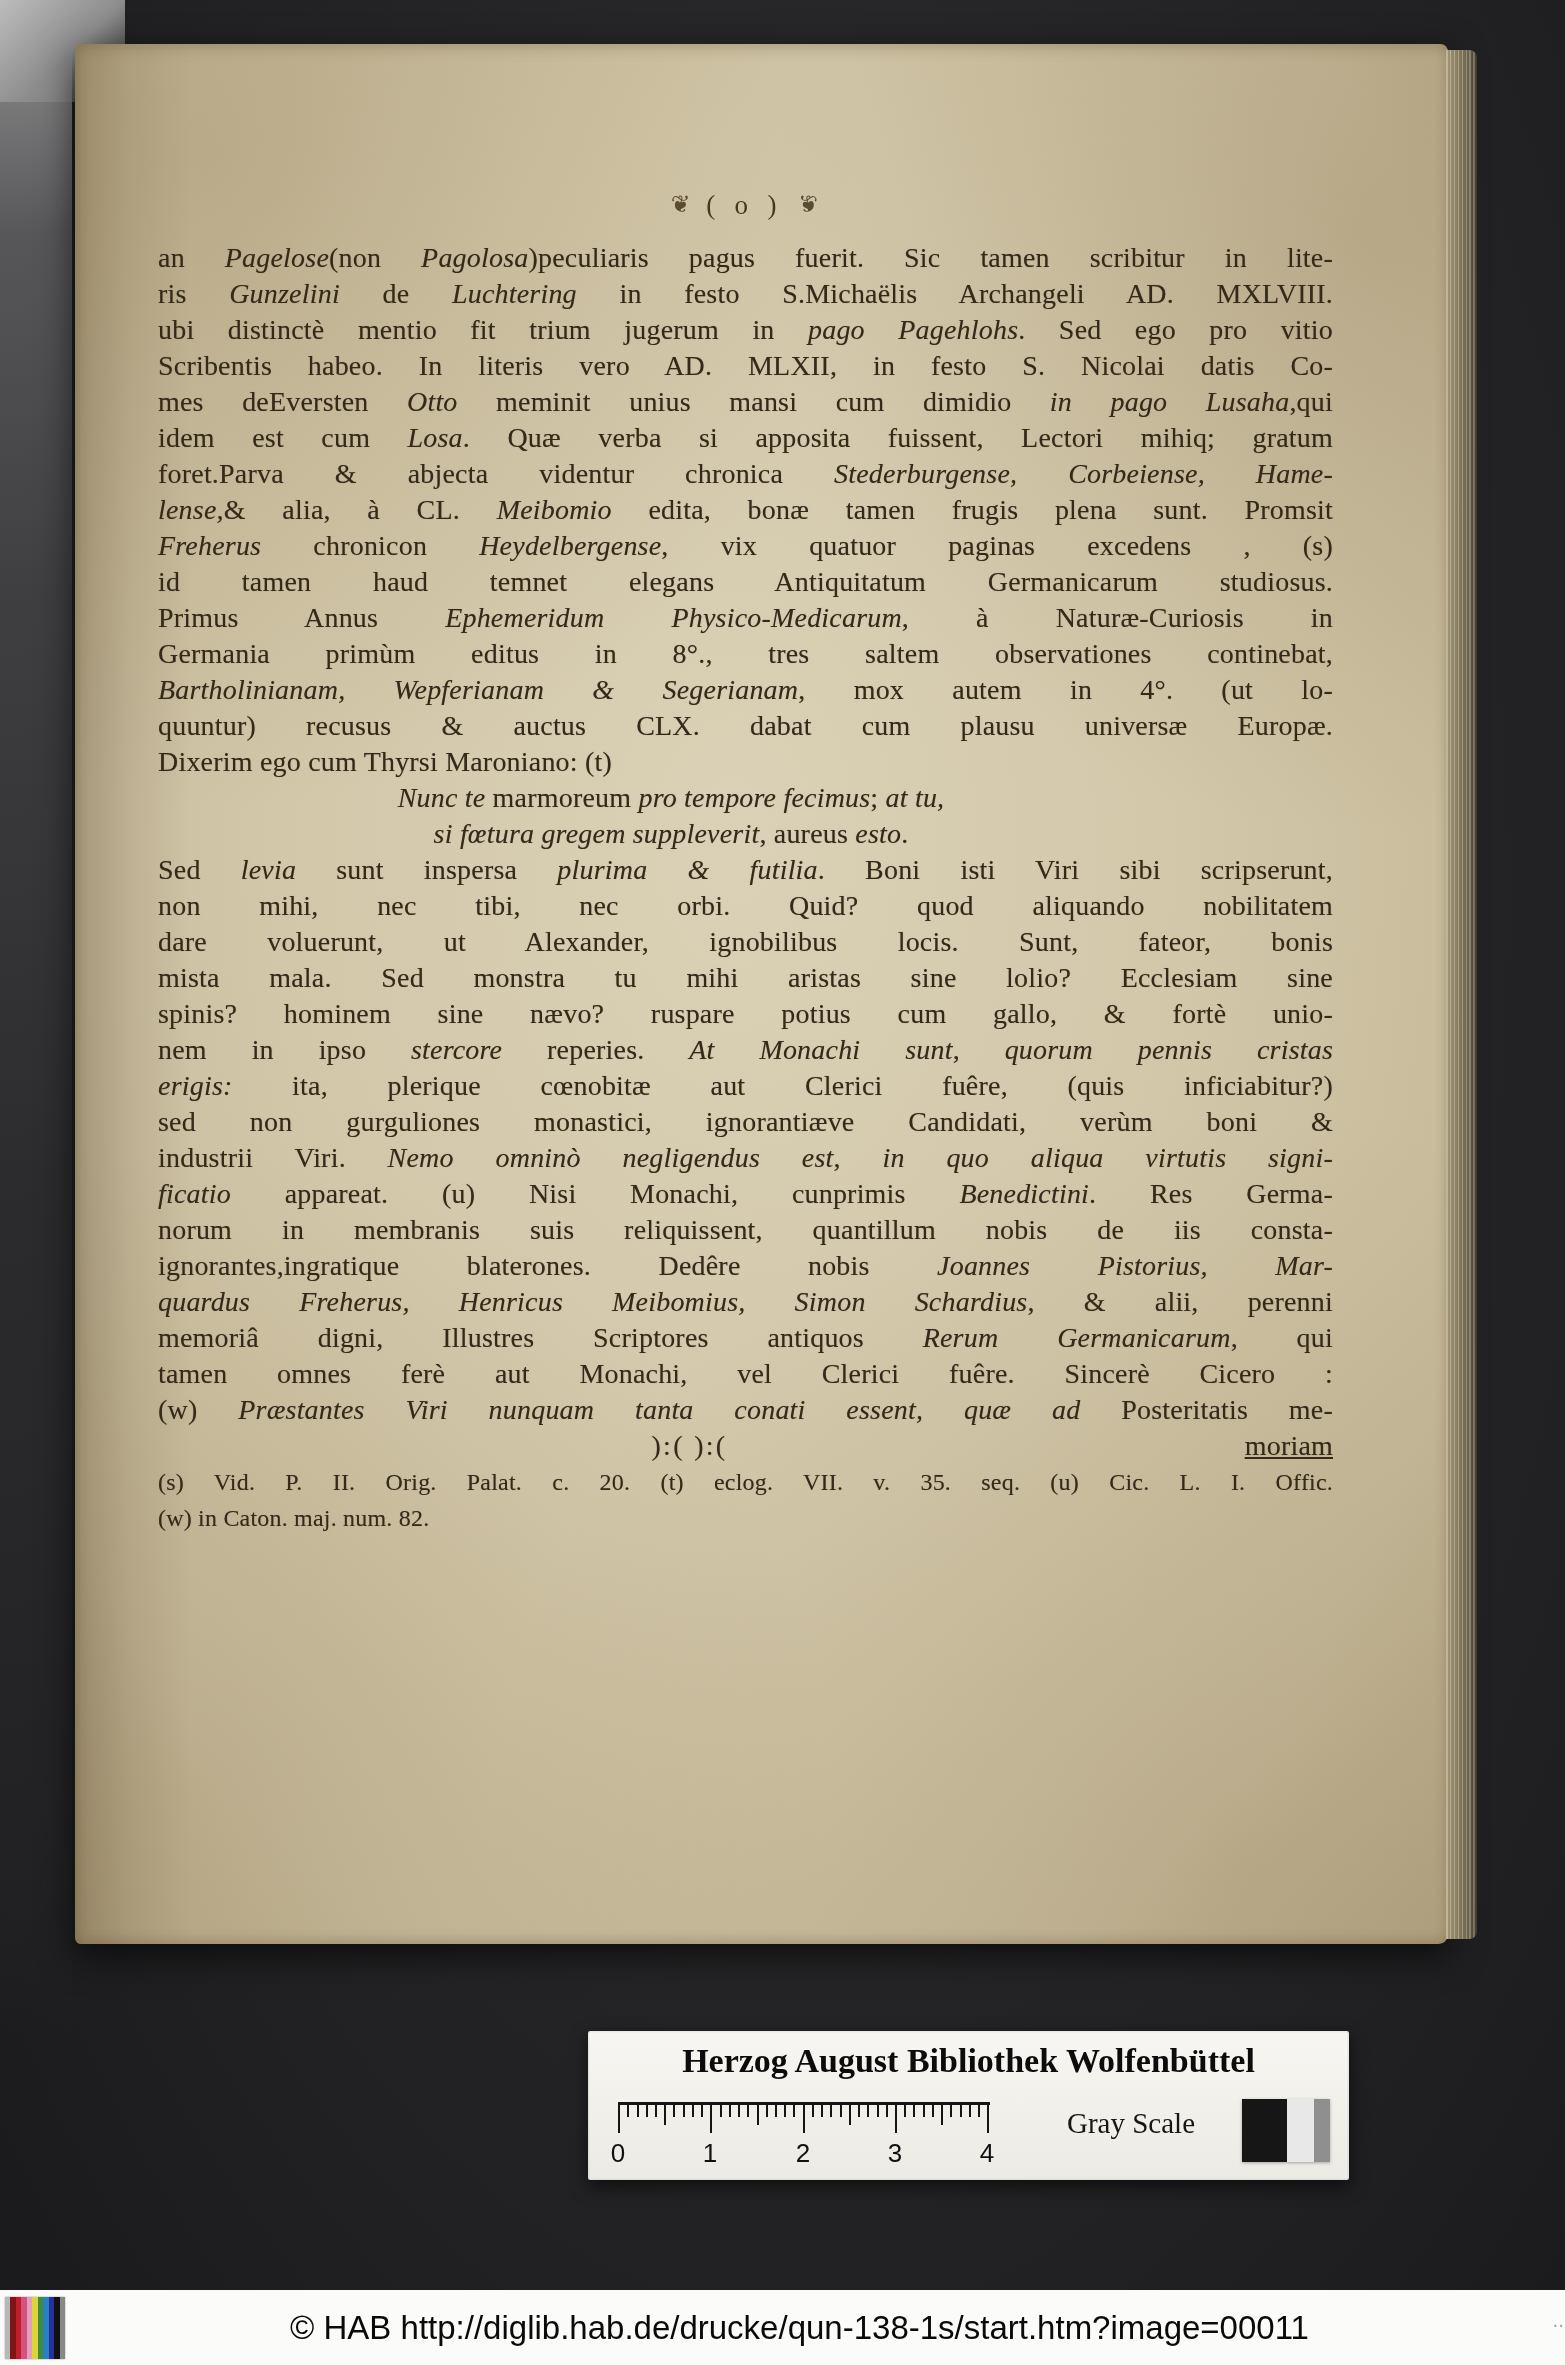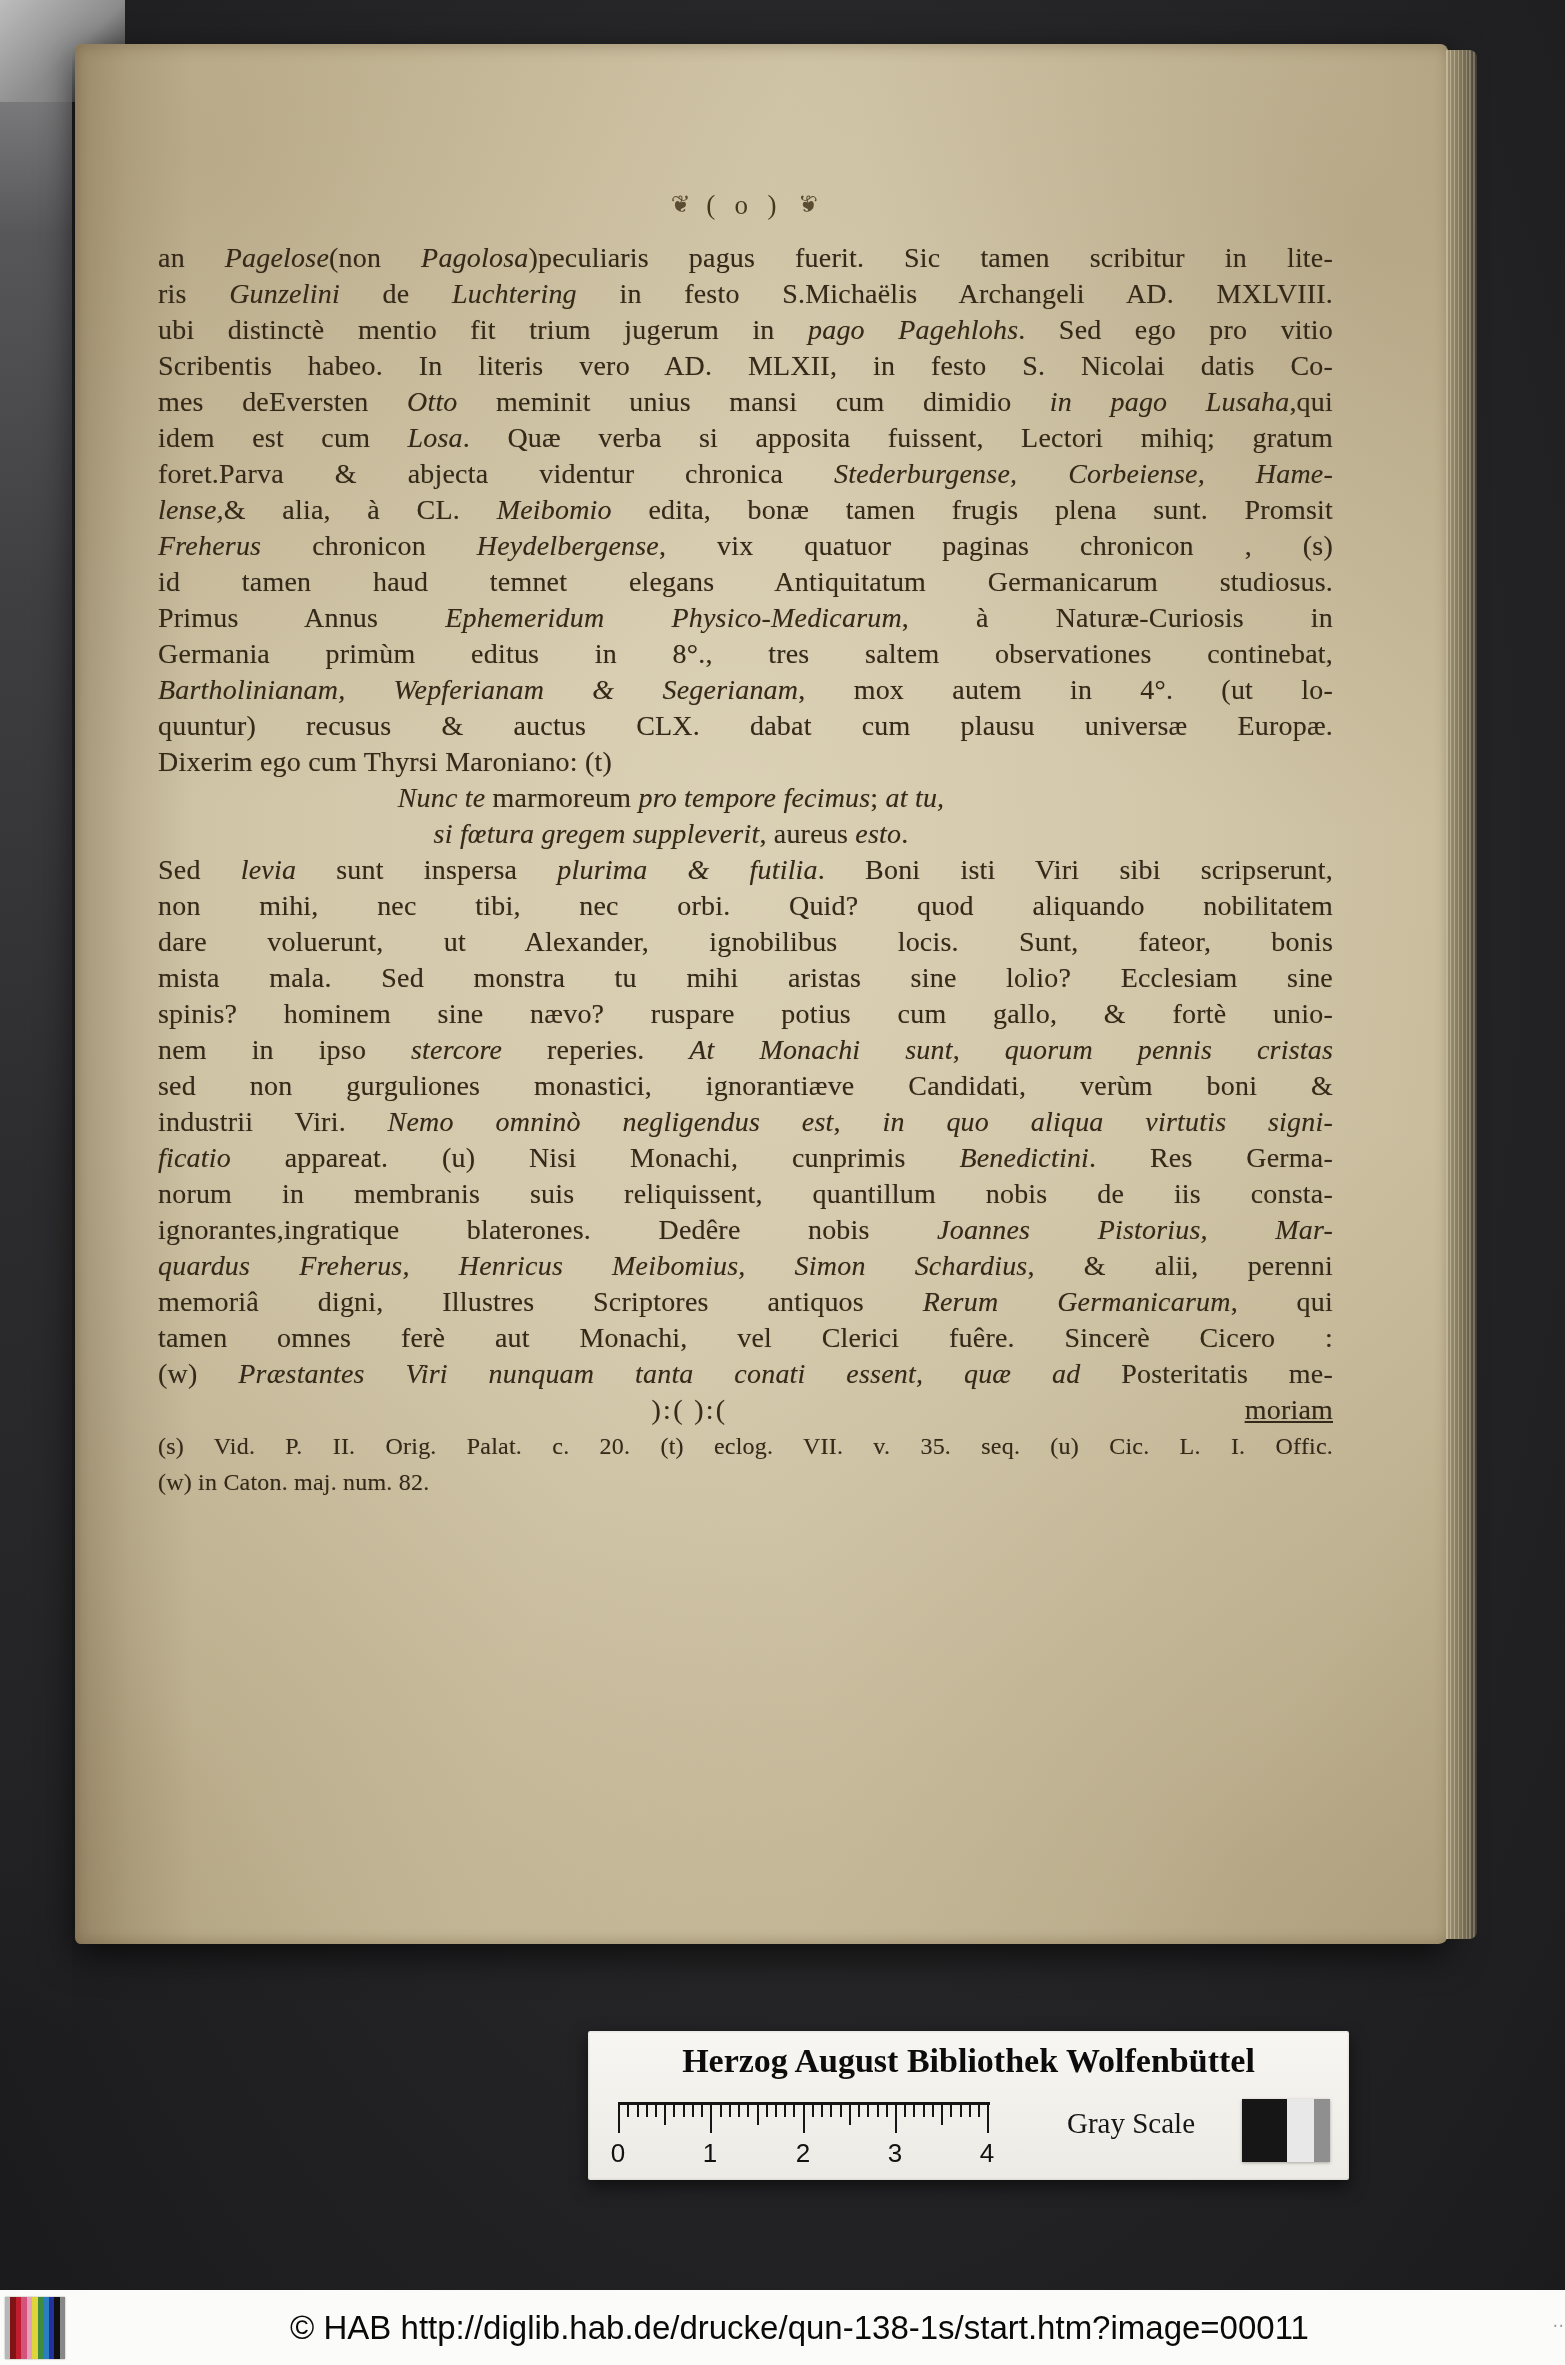--- a/index.html
+++ b/index.html
@@ -83,35 +83,36 @@
     </div>
     <div class="page-text">
         <div class="tline j"><span>an </span><span class="it">Pagelose</span><span>(non </span><span class="it">Pagolosa</span><span>)peculiaris pagus fuerit. Sic tamen scribitur in lite-</span></div>
         <div class="tline j"><span>ris </span><span class="it">Gunzelini</span><span> de </span><span class="it">Luchtering</span><span> in festo S.Michaëlis Archangeli AD. MXLVIII.</span></div>
         <div class="tline j"><span>ubi distinctè mentio fit trium jugerum in </span><span class="it">pago Pagehlohs</span><span>. Sed ego pro vitio</span></div>
         <div class="tline j"><span>Scribentis habeo. In literis vero AD. MLXII, in festo S. Nicolai datis Co-</span></div>
         <div class="tline j"><span>mes deEversten </span><span class="it">Otto</span><span> meminit unius mansi cum dimidio </span><span class="it">in pago Lusaha</span><span>,qui</span></div>
         <div class="tline j"><span>idem est cum </span><span class="it">Losa</span><span>. Quæ verba si apposita fuissent, Lectori mihiq; gratum</span></div>
         <div class="tline j"><span>foret.Parva &amp; abjecta videntur chronica </span><span class="it">Stederburgense, Corbeiense, Hame-</span></div>
         <div class="tline j"><span class="it">lense,</span><span>&amp; alia, à CL. </span><span class="it">Meibomio</span><span> edita, bonæ tamen frugis plena sunt. Promsit</span></div>
-        <div class="tline j"><span class="it">Freherus</span><span> chronicon </span><span class="it">Heydelbergense</span><span>, vix quatuor paginas chronicon , (s)</span></div>
+        <div class="tline j"><span class="it">Freherus</span><span> chronicon </span><span class="it">Heydelbergense</span><span>, vix quatuor paginas excedens , (s)</span></div>
         <div class="tline j"><span>id tamen haud temnet elegans Antiquitatum Germanicarum studiosus.</span></div>
         <div class="tline j"><span>Primus Annus </span><span class="it">Ephemeridum Physico-Medicarum</span><span>, à Naturæ-Curiosis in</span></div>
         <div class="tline j"><span>Germania primùm editus in 8°., tres saltem observationes continebat,</span></div>
         <div class="tline j"><span class="it">Bartholinianam, Wepferianam &amp; Segerianam</span><span>, mox autem in 4°. (ut lo-</span></div>
         <div class="tline j"><span>quuntur) recusus &amp; auctus CLX. dabat cum plausu universæ Europæ.</span></div>
         <div class="tline"><span>Dixerim ego cum Thyrsi Maroniano: (t)</span></div>
         <div class="tline center"><span class="it">Nunc te</span><span> marmoreum </span><span class="it">pro tempore fecimus</span><span>; </span><span class="it">at tu,</span></div>
         <div class="tline center"><span class="it">si fœtura gregem suppleverit</span><span>, aureus </span><span class="it">esto</span><span>.</span></div>
         <div class="tline j"><span>Sed </span><span class="it">levia</span><span> sunt inspersa </span><span class="it">plurima &amp; futilia</span><span>. Boni isti Viri sibi scripserunt,</span></div>
         <div class="tline j"><span>non mihi, nec tibi, nec orbi. Quid? quod aliquando nobilitatem</span></div>
         <div class="tline j"><span>dare voluerunt, ut Alexander, ignobilibus locis. Sunt, fateor, bonis</span></div>
         <div class="tline j"><span>mista mala. Sed monstra tu mihi aristas sine lolio? Ecclesiam sine</span></div>
         <div class="tline j"><span>spinis? hominem sine nævo? ruspare potius cum gallo, &amp; fortè unio-</span></div>
         <div class="tline j"><span>nem in ipso </span><span class="it">stercore</span><span> reperies. </span><span class="it">At Monachi sunt</span><span>, </span><span class="it">quorum pennis cristas</span></div>
+        <div class="tline j"><span class="it">erigis:</span><span> ita, plerique cœnobitæ aut Clerici fuêre, (quis inficiabitur?)</span></div>
         <div class="tline j"><span>sed non gurguliones monastici, ignorantiæve Candidati, verùm boni &amp;</span></div>
         <div class="tline j"><span>industrii Viri. </span><span class="it">Nemo omninò negligendus est</span><span>, </span><span class="it">in quo aliqua virtutis signi-</span></div>
         <div class="tline j"><span class="it">ficatio</span><span> appareat. (u) Nisi Monachi, cunprimis </span><span class="it">Benedictini</span><span>. Res Germa-</span></div>
         <div class="tline j"><span>norum in membranis suis reliquissent, quantillum nobis de iis consta-</span></div>
         <div class="tline j"><span>ignorantes,ingratique blaterones. Dedêre nobis </span><span class="it">Joannes Pistorius, Mar-</span></div>
         <div class="tline j"><span class="it">quardus Freherus, Henricus Meibomius, Simon Schardius</span><span>, &amp; alii, perenni</span></div>
         <div class="tline j"><span>memoriâ digni, Illustres Scriptores antiquos </span><span class="it">Rerum Germanicarum</span><span>, qui</span></div>
         <div class="tline j"><span>tamen omnes ferè aut Monachi, vel Clerici fuêre. Sincerè Cicero :</span></div>
         <div class="tline j"><span>(w) </span><span class="it">Præstantes Viri nunquam tanta conati essent</span><span class="it">, </span><span class="it">quæ ad</span><span> Posteritatis me-</span></div>
         <div class="tline split">

